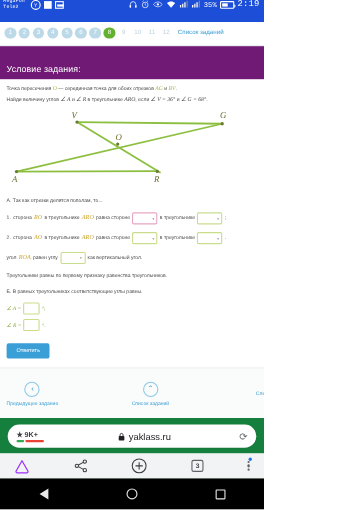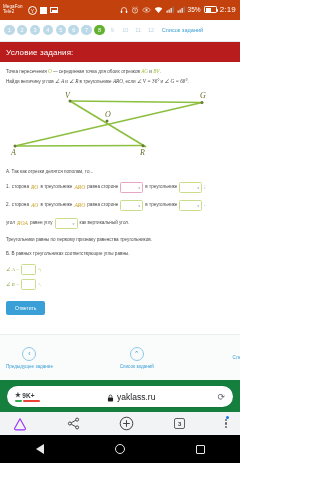--- a/index.html
+++ b/index.html
@@ -5,23 +5,23 @@
   * { box-sizing: border-box; margin:0; padding:0; }
   html,body { width:240px; height:480px; overflow:hidden; }
   body {
     font-family: "Liberation Sans", sans-serif;
     background:#ffffff;
     -webkit-font-smoothing:antialiased;
   }
 
   
   .statusbar {
-    height:20px; background:#c2410c; color:#fff;
-    display:flex; align-items:center; padding:0 3px;
-    font-size:4.5px; line-height:1.1;
+    height:20px; background:#1d4ed8; color:#fff;
+    display:flex; align-items:flex-start; padding:0 3px;
+    font-size:4.5px; line-height:1.1;font-family:Liberation Mono, monospace;
   }
   .carrier { white-space:pre-line; width:24px; letter-spacing:.1px; }
   .sb-icons-left { display:flex; align-items:center; gap:3px; margin-left:1px; }
   .sb-ic { display:inline-flex; align-items:center; justify-content:center; }
   .yota { width:9px; height:9px; border:0.7px solid #fff; border-radius:50%;
           font-size:5px; line-height:8px; text-align:center; }
   .sq-filled { width:7px; height:7px; background:#fff; }
   .sq-img { width:8px; height:6.5px; border:0.8px solid #fff; position:relative; }
   .sq-img::after{content:"";position:absolute;left:1px;bottom:0.6px;width:5.5px;height:2px;background:#fff;}
   .sb-right { margin-left:auto; display:flex; align-items:center; gap:3px; padding-right:1px; }
@@ -50,22 +50,22 @@
     display:flex; align-items:center; justify-content:center;
     flex:0 0 auto; font-weight:400;
   }
   .num.done { background:#bcd9e8; }
   .num.current { background:#63b22f; }
   .num.todo { background:transparent; color:#bcd2de; }
   .numlink { font-size:5.6px; color:#3a9fd6; margin-left:3px; white-space:nowrap; }
 
   
   .condbar {
-    background:#b91c1c; color:#fff;
-    font-size:8px; padding:6px 6px 5px 6px;
+    background:#701a75; color:#fff;
+    font-size:8px; padding:16px 6px 5px 6px;
     letter-spacing:.1px;
   }
 
   .body-wrap { padding:5px 6px 0 6px; }
 
   .task-text { font-size:4.6px; color:#4a4a4a; line-height:1.85; }
   .task-text .m { font-style:italic; color:#9fbf3b; font-family:"Liberation Serif", serif; font-size:5.2px; }
   .task-text .mb { font-style:italic; color:#4a4a4a; font-family:"Liberation Serif", serif; font-size:5.2px; }
 
   

